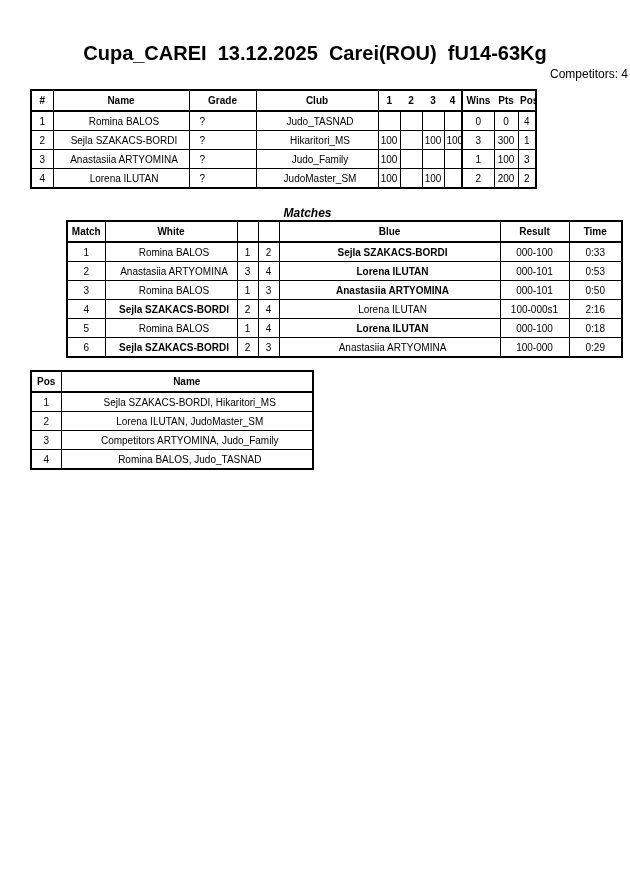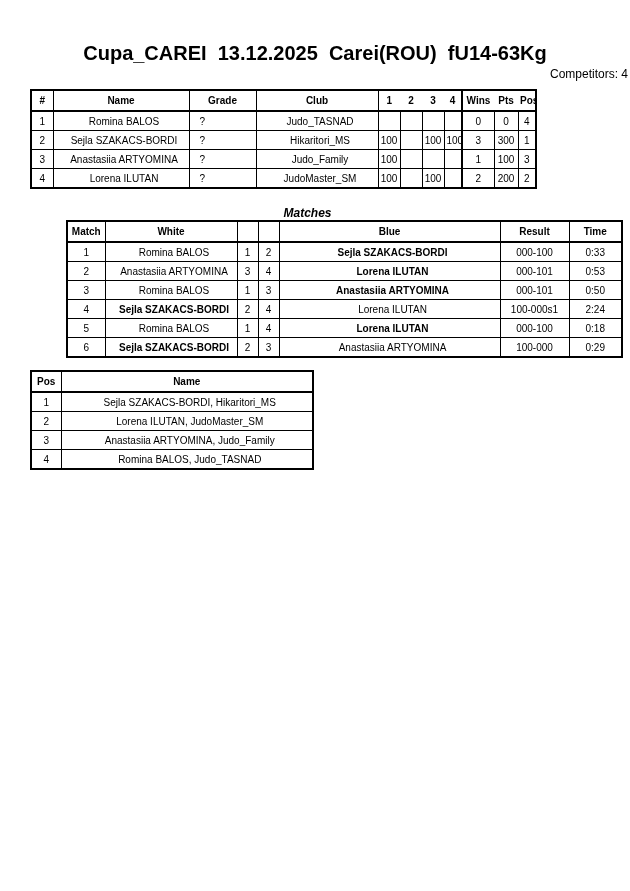--- a/index.html
+++ b/index.html
@@ -185,21 +185,21 @@
       <td>000-101</td>
       <td>0:50</td>
     </tr>
     <tr>
       <td>4</td>
       <td class="l cell-white win">Sejla SZAKACS-BORDI</td>
       <td>2</td>
       <td>4</td>
       <td class="l cell-blue">Lorena ILUTAN</td>
       <td>100-000s1</td>
-      <td>2:24</td>
+      <td>2:16</td>
     </tr>
     <tr>
       <td>5</td>
       <td class="l cell-white">Romina BALOS</td>
       <td>1</td>
       <td>4</td>
       <td class="l cell-blue win">Lorena ILUTAN</td>
       <td>000-100</td>
       <td>0:18</td>
     </tr>
@@ -229,21 +229,21 @@
     <tr>
       <td>1</td>
       <td class="l">Sejla SZAKACS-BORDI, Hikaritori_MS</td>
     </tr>
     <tr>
       <td>2</td>
       <td class="l">Lorena ILUTAN, JudoMaster_SM</td>
     </tr>
     <tr>
       <td>3</td>
-      <td class="l">Anastasiia ARTYOMINA, Judo_Family</td>
+      <td class="l">Competitors ARTYOMINA, Judo_Family</td>
     </tr>
     <tr>
       <td>4</td>
       <td class="l">Romina BALOS, Judo_TASNAD</td>
     </tr>
   </tbody>
     </table>
 
 </div>
 

